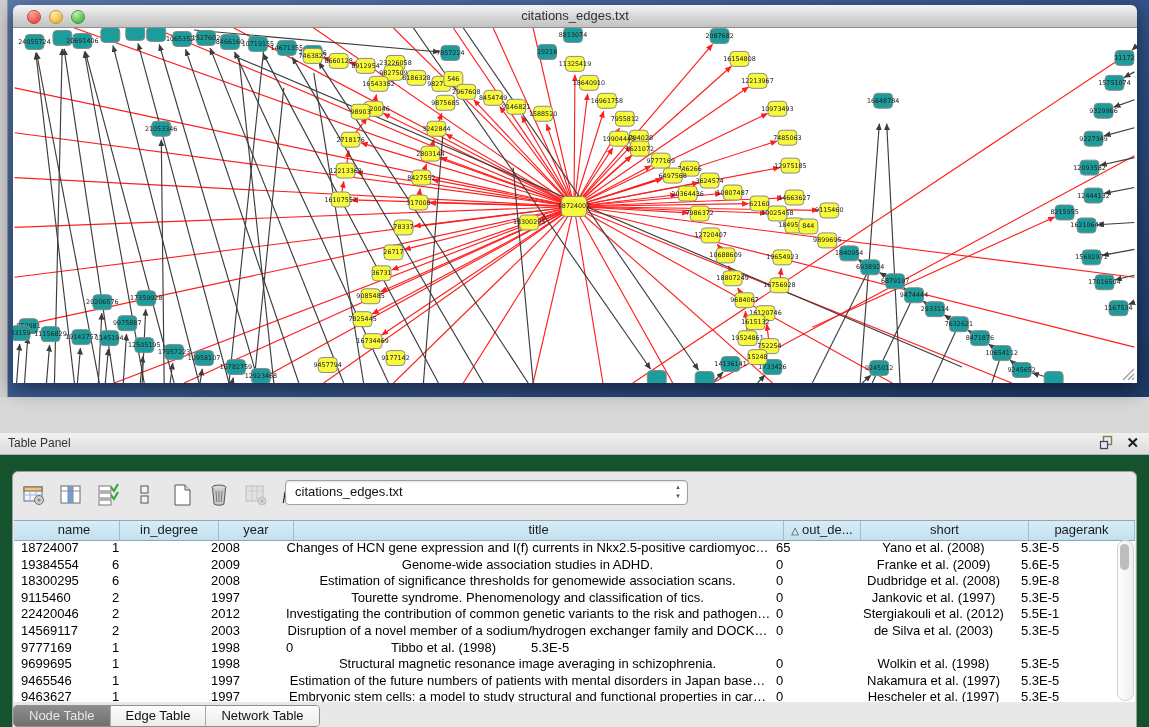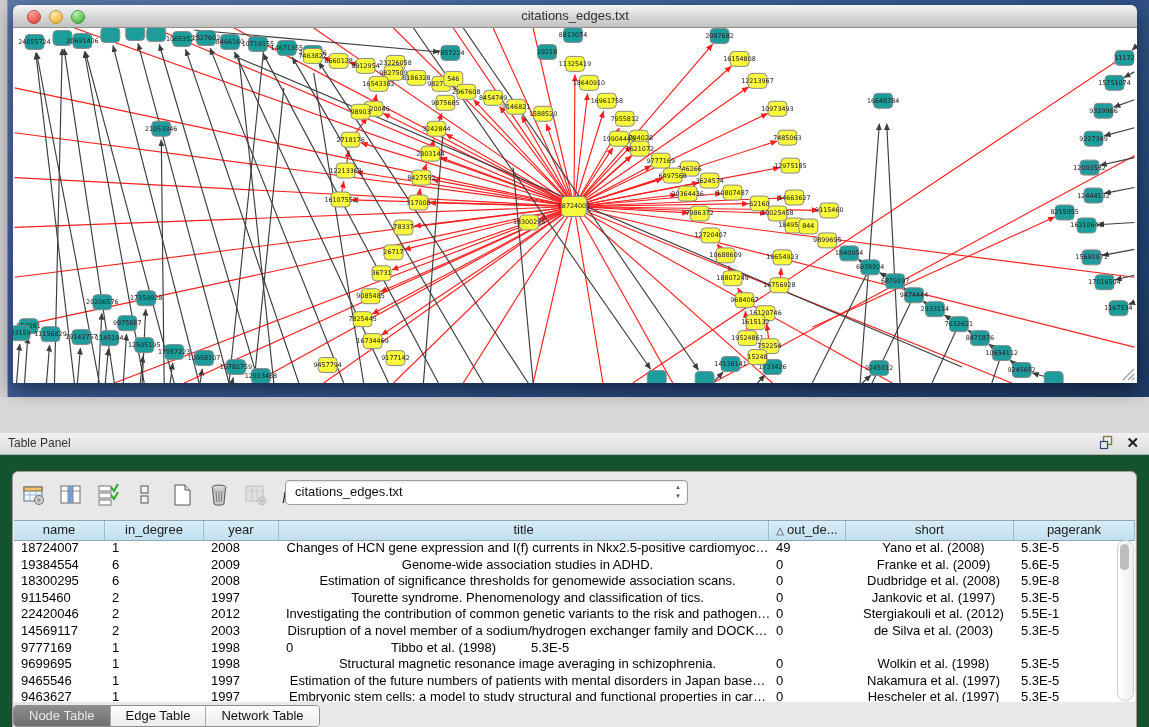--- a/index.html
+++ b/index.html
@@ -41,21 +41,21 @@
   .tb-btn{width:26px;height:26px;display:flex;align-items:center;justify-content:center;}
   .tb-btn.disabled{opacity:.45;}
   .fx{font-family:"Liberation Serif",serif;font-style:italic;font-size:15px;color:#222;}
   .combo{position:absolute;left:272px;top:8px;width:392px;height:23px;background:#fff;
     border:1px solid #9f9f9f;border-radius:4px;font-size:13px;color:#111;
     line-height:22px;padding-left:9px;box-shadow:inset 0 1px 2px rgba(0,0,0,.12);}
   .combo .steppers{position:absolute;right:6px;top:2px;font-size:6px;color:#555;line-height:9px;text-align:center;}
 
   .table-wrap{position:absolute;left:1px;right:1px;top:48px;bottom:30px;background:#fff;overflow:hidden;}
   .thead{display:flex;height:19px;background:linear-gradient(#d8edf8,#c2e0ef);
-    border-top:1px solid #8fa8b5;border-bottom:1px solid #8fa8b5;}
+    border-top:1px solid #8fa8b5;border-bottom:1px solid #8fa8b5;padding-left:15px;}
   .th{font-size:13px;color:#1c1c1c;text-align:center;line-height:18px;
     border-right:1px solid #9dbecd;overflow:hidden;white-space:nowrap;box-sizing:border-box;}
   .sort-tri{font-size:10px;color:#333;margin-right:3px;}
   .tbody{position:absolute;left:0;right:0;top:20px;bottom:0;}
   .tr{display:flex;height:16.6px;}
   .td{font-size:13px;color:#000;line-height:16.6px;padding-left:7px;
     overflow:hidden;white-space:nowrap;box-sizing:border-box;}
   .c0{width:91px;} .c1{width:99px;} .c2{width:75px;} .c3{width:490px;text-align:center;}
   .c4{width:77px;} .c5{width:168px;text-align:center;} .c6{flex:1;}
   .vscroll{position:absolute;right:1px;top:20px;bottom:1px;width:15px;
@@ -861,21 +861,21 @@
           <div class="th c4"><span class="sort-tri">△</span>out_de...</div>
           <div class="th c5">short</div>
           <div class="th c6">pagerank</div>
         </div>
       <div class="tbody" id="tbody">
           <div class="tr">
             <div class="td c0">18724007</div>
             <div class="td c1">1</div>
             <div class="td c2">2008</div>
             <div class="td c3">Changes of HCN gene expression and I(f) currents in Nkx2.5-positive cardiomyoc…</div>
-            <div class="td c4">49</div>
+            <div class="td c4">65</div>
             <div class="td c5">Yano et al. (2008)</div>
             <div class="td c6">5.3E-5</div>
           </div>
           <div class="tr">
             <div class="td c0">19384554</div>
             <div class="td c1">6</div>
             <div class="td c2">2009</div>
             <div class="td c3">Genome-wide association studies in ADHD.</div>
             <div class="td c4">0</div>
             <div class="td c5">Franke et al. (2009)</div>

